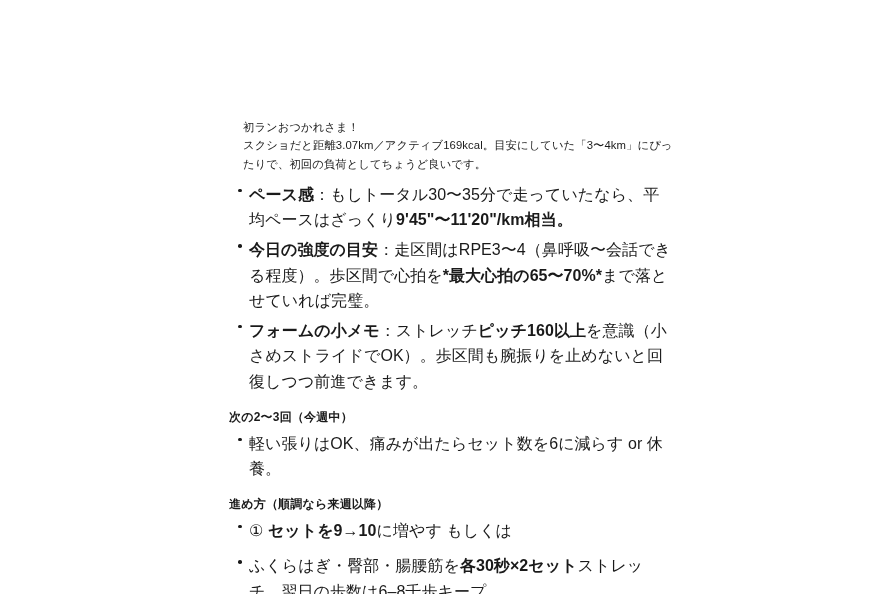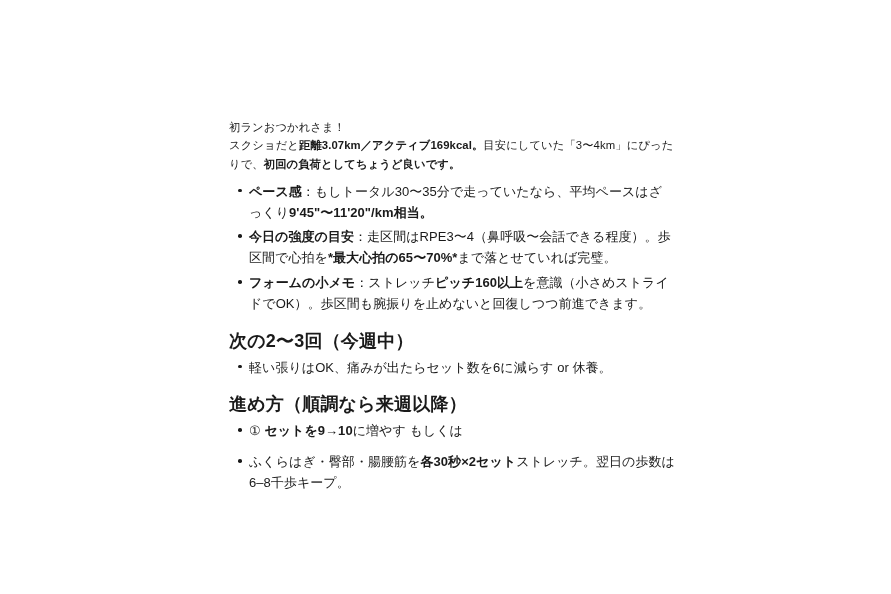--- a/index.html
+++ b/index.html
@@ -22,53 +22,53 @@
   }
   .doc {
     position: absolute;
     left: 229px;
     top: 118px;
     width: 446px;
   }
   .intro {
     font-size: 11.3px;
     line-height: 1.62;
-    margin: 0 0 9px 0;
+    margin: 0 0 9px 14px;
     letter-spacing: 0.1px;
   }
-  .intro .b { font-weight: bold; }
+  .intro .b { font-weight: normal; }
   ul.bullets {
     margin: 0 0 10px 0;
     padding: 0 0 0 20px;
     list-style: none;
   }
   ul.bullets > li {
     position: relative;
-    font-size: 13px;
+    font-size: 16px;
     line-height: 1.6;
     margin-bottom: 4px;
     letter-spacing: 0.05px;
   }
   ul.bullets > li::before {
     content: "";
     position: absolute;
     left: -11px;
     top: 7px;
     width: 3.5px;
     height: 3.5px;
     border-radius: 50%;
     background: #1a1a1a;
   }
   ul.bullets > li.nobullet::before {
     display: none;
   }
   li .lead { font-weight: bold; }
   li .b { font-weight: bold; }
   h2.section {
-    font-size: 18px;
+    font-size: 12px;
     font-weight: bold;
     margin: 14px 0 5px 0;
     letter-spacing: 0.2px;
   }
 </style>
 </head>
 <body>
 
 <div class="page">
   <div class="doc">

